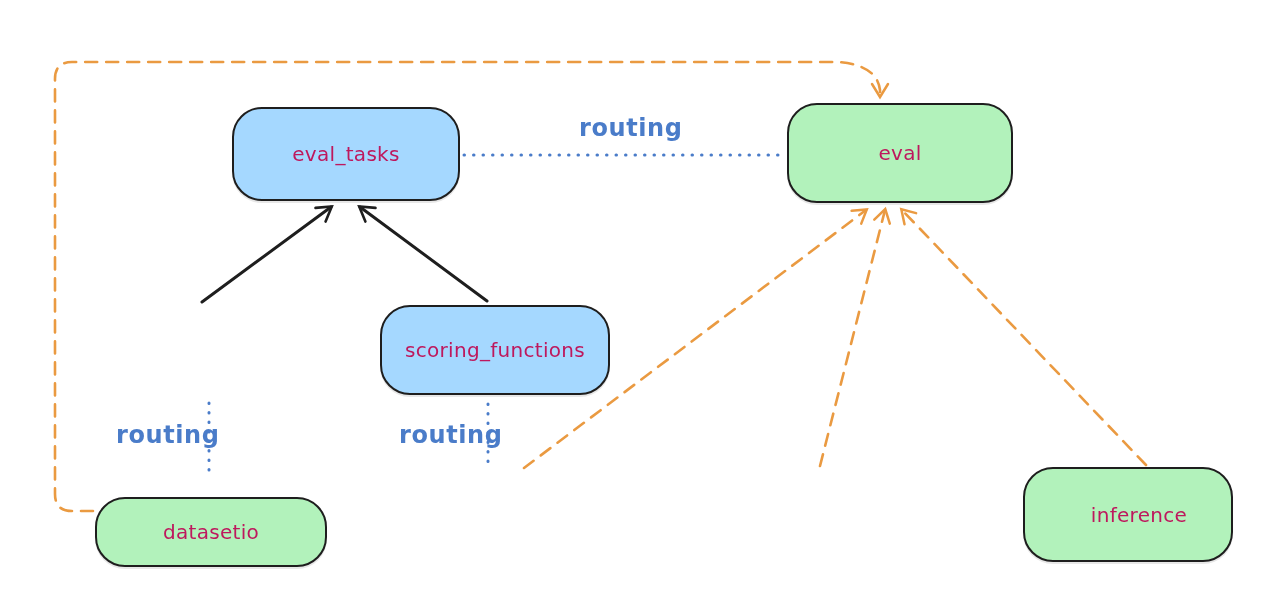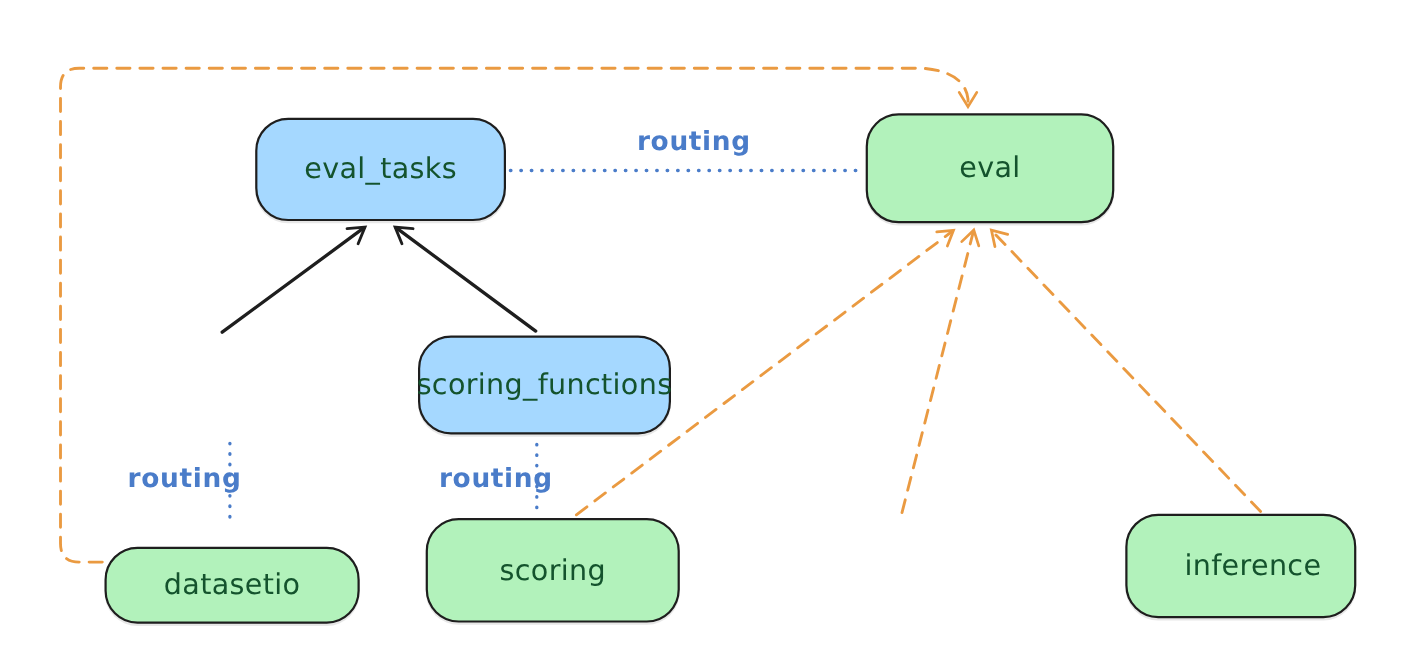--- a/index.html
+++ b/index.html
@@ -23,22 +23,22 @@
     height: 596px;
   }
   .node {
     position: absolute;
     display: flex;
     align-items: center;
     justify-content: center;
     border: 2.6px solid #1e1e1e;
     border-radius: 30px;
     box-sizing: border-box;
-    color: #14532d;
-    font-size: 26px;
+    color: #be185d;
+    font-size: 20px;
     letter-spacing: 0.3px;
     white-space: nowrap;
     box-shadow: 0 2px 0 rgba(160,160,160,0.25);
   }
   .node.blue  { background: #a5d8ff; }
   .node.green { background: #b2f2bb; text-align: center; }
 
   .edge-label {
     position: absolute;
     color: #4a7cc9;
@@ -96,23 +96,20 @@
   </div>
   <div class="node green" id="n-eval">
     <span>eval</span>
   </div>
   <div class="node blue" id="n-scoring-functions">
     <span>scoring_functions</span>
   </div>
   <div class="node green" id="n-datasetio">
     <span>datasetio</span>
   </div>
-  <div class="node green" id="n-scoring">
-    <span>scoring</span>
-  </div>
   <div class="node green" id="n-inference">
     <span>inference</span>
   </div>
 
   <div class="edge-label" id="lbl-routing-top">routing</div>
   <div class="edge-label" id="lbl-routing-left">routing</div>
   <div class="edge-label" id="lbl-routing-mid">routing</div>
 
 </div>
 

